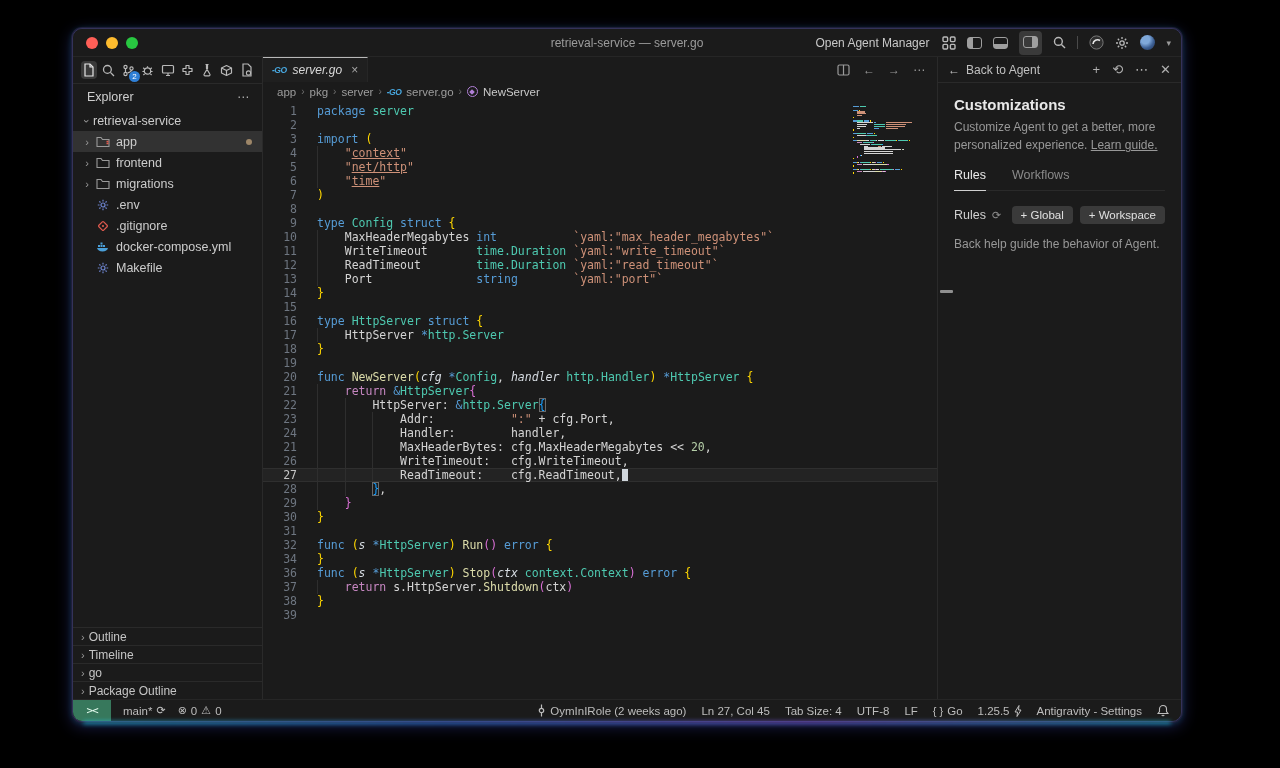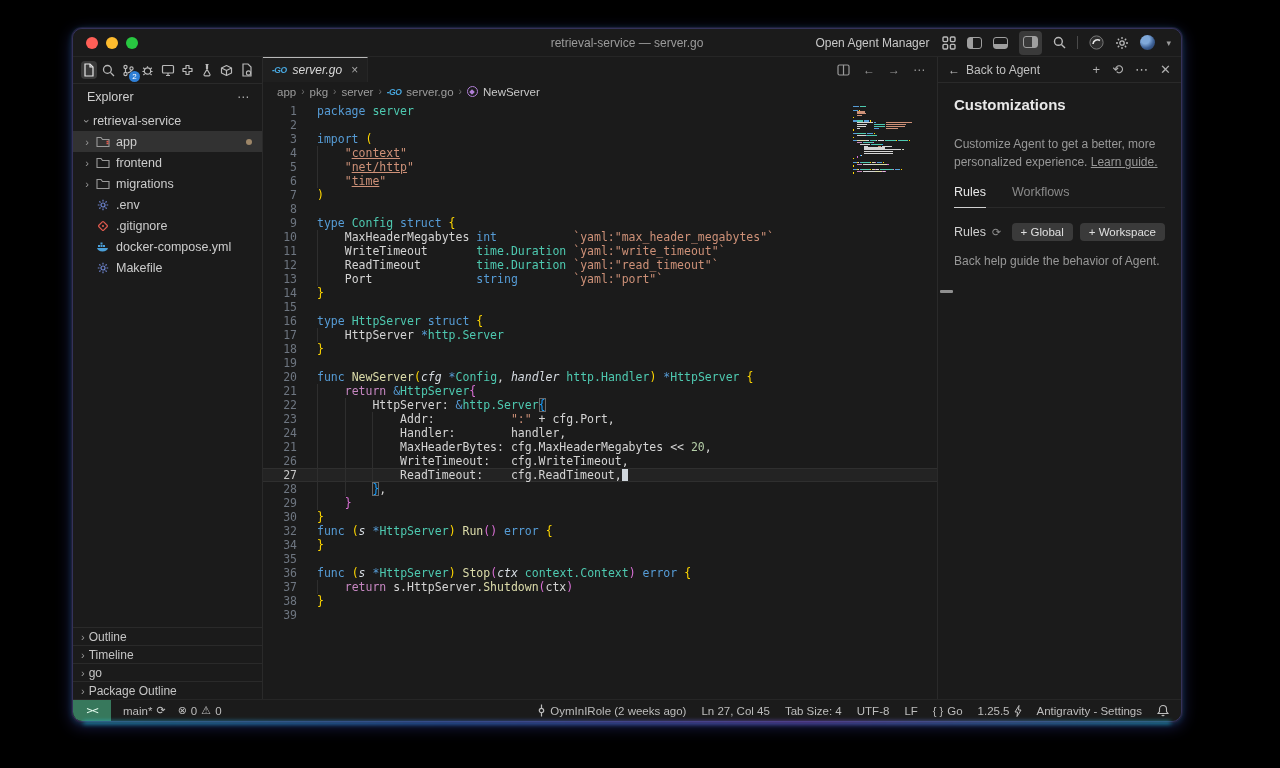--- a/index.html
+++ b/index.html
@@ -103,21 +103,21 @@
   .mline span { display:inline-block; height:1.3px; vertical-align:top; background:currentColor; }
   .mline span.msp { background:transparent; }
 
   
   .panel { width:244px; flex:none; border-left:1px solid #2a2a2a; background:#1b1b1b;
     display:flex; flex-direction:column; position:relative; }
   .panel-head { height:26px; flex:none; display:flex; align-items:center; padding:0 10px;
     border-bottom:1px solid #2a2a2a; color:#c0c0c0; font-size:12px; gap:6px; }
   .panel-head .ph-icons { margin-left:auto; display:flex; gap:12px; color:#b0b0b0; font-size:13px; }
   .panel-body { padding:13px 16px; }
-  .panel-title { font-size:15px; font-weight:bold; color:#e8e8e8; margin-bottom:22px; }
+  .panel-title { font-size:15px; font-weight:bold; color:#e8e8e8; margin-bottom:5px; }
   .panel-desc { font-size:12px; color:#989898; line-height:1.5; }
   .panel-desc a { color:#989898; text-decoration:underline; }
   .ptabs { display:flex; gap:26px; margin-top:14px; border-bottom:1px solid #2a2a2a; }
   .ptab { font-size:12.5px; padding-bottom:8px; color:#8a8a8a; }
   .ptab.on { color:#e8e8e8; border-bottom:1px solid #d0d0d0; margin-bottom:-1px; }
   .rules-row { display:flex; align-items:center; margin-top:15px; }
   .rules-row .rlabel { font-size:12.5px; color:#d0d0d0; }
   .refresh { color:#8a8a8a; font-size:11px; margin-left:6px; }
   .rbtns { margin-left:auto; display:flex; gap:7px; }
   .rbtn { background:#3a3a3a; border-radius:4px; padding:3px 9px; font-size:11.5px; color:#e0e0e0; }
@@ -424,23 +424,23 @@
               <div class="line"><span class="num">21</span><span class="txt"><span class="g">    </span><span class="tk-c">return </span><span class="tk-k">&amp;</span><span class="tk-t">HttpServer</span><span class="tk-b2">{</span></span></div>
               <div class="line"><span class="num">22</span><span class="txt"><span class="g">    </span><span class="g">    </span><span class="tk-p">HttpServer: </span><span class="tk-k">&amp;</span><span class="tk-t">http.Server</span><span class="tk-b3m">{</span></span></div>
               <div class="line"><span class="num">23</span><span class="txt"><span class="g">    </span><span class="g">    </span><span class="g">    </span><span class="tk-p">Addr:           </span><span class="tk-s">":"</span><span class="tk-p"> + cfg.Port,</span></span></div>
               <div class="line"><span class="num">24</span><span class="txt"><span class="g">    </span><span class="g">    </span><span class="g">    </span><span class="tk-p">Handler:        handler,</span></span></div>
               <div class="line"><span class="num">21</span><span class="txt"><span class="g">    </span><span class="g">    </span><span class="g">    </span><span class="tk-p">MaxHeaderBytes: cfg.MaxHeaderMegabytes &lt;&lt; </span><span class="tk-n">20</span><span class="tk-p">,</span></span></div>
               <div class="line"><span class="num">26</span><span class="txt"><span class="g">    </span><span class="g">    </span><span class="g">    </span><span class="tk-p">WriteTimeout:   cfg.WriteTimeout,</span></span></div>
               <div class="line cur"><span class="num">27</span><span class="txt"><span class="g">    </span><span class="g">    </span><span class="g">    </span><span class="tk-p">ReadTimeout:    cfg.ReadTimeout,</span><span class="cursor"></span></span></div>
               <div class="line"><span class="num">28</span><span class="txt"><span class="g">    </span><span class="g">    </span><span class="tk-b3m">}</span><span class="tk-p">,</span></span></div>
               <div class="line"><span class="num">29</span><span class="txt"><span class="g">    </span><span class="tk-b2">}</span></span></div>
               <div class="line"><span class="num">30</span><span class="txt"><span class="tk-b1">}</span></span></div>
+              <div class="line"><span class="num">31</span><span class="txt"></span></div>
               <div class="line"><span class="num">32</span><span class="txt"><span class="tk-k">func </span><span class="tk-b1">(</span><span class="tk-i">s</span><span class="tk-p"> </span><span class="tk-k">*</span><span class="tk-t">HttpServer</span><span class="tk-b1">) </span><span class="tk-f">Run</span><span class="tk-b2">()</span><span class="tk-p"> </span><span class="tk-k">error</span><span class="tk-p"> </span><span class="tk-b1">{</span></span></div>
               <div class="line"><span class="num">34</span><span class="txt"><span class="tk-b1">}</span></span></div>
-              <div class="line"><span class="num">35</span><span class="txt"></span></div>
               <div class="line"><span class="num">36</span><span class="txt"><span class="tk-k">func </span><span class="tk-b1">(</span><span class="tk-i">s</span><span class="tk-p"> </span><span class="tk-k">*</span><span class="tk-t">HttpServer</span><span class="tk-b1">) </span><span class="tk-f">Stop</span><span class="tk-b2">(</span><span class="tk-i">ctx</span><span class="tk-p"> </span><span class="tk-t">context.Context</span><span class="tk-b2">)</span><span class="tk-p"> </span><span class="tk-k">error</span><span class="tk-p"> </span><span class="tk-b1">{</span></span></div>
               <div class="line"><span class="num">37</span><span class="txt"><span class="g">    </span><span class="tk-c">return </span><span class="tk-p">s.HttpServer.</span><span class="tk-f">Shutdown</span><span class="tk-b2">(</span><span class="tk-p">ctx</span><span class="tk-b2">)</span></span></div>
               <div class="line"><span class="num">38</span><span class="txt"><span class="tk-b1">}</span></span></div>
               <div class="line"><span class="num">39</span><span class="txt"></span></div>
             </div>
         <div class="minimap" id="minimap">
               <div class="mline"><span class="tk-k" style="width: 6.3px; outline: none;"></span><span class="msp" style="width: 0.9px;"></span><span class="tk-t" style="width: 5.4px; outline: none;"></span></div>
               <div class="mline"></div>
               <div class="mline"><span class="tk-k" style="width: 5.4px; outline: none;"></span><span class="msp" style="width: 0.9px;"></span><span class="tk-b1" style="width: 0.9px; outline: none;"></span></div>
               <div class="mline"><span class="msp" style="width: 3.6px;"></span><span class="tk-s" style="width: 0.9px; outline: none;"></span><span class="tk-u" style="width: 6.3px; outline: none;"></span><span class="tk-s" style="width: 0.9px; outline: none;"></span></div>

